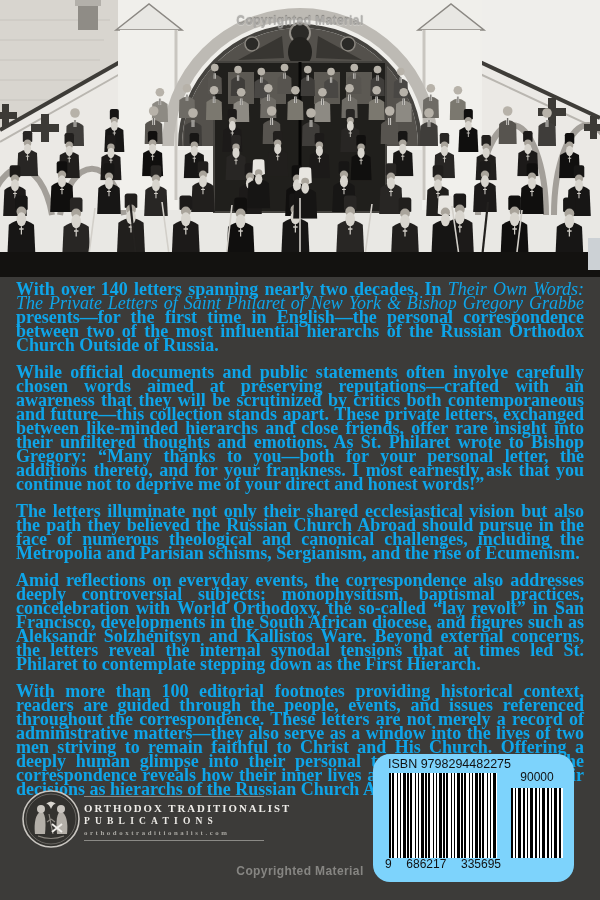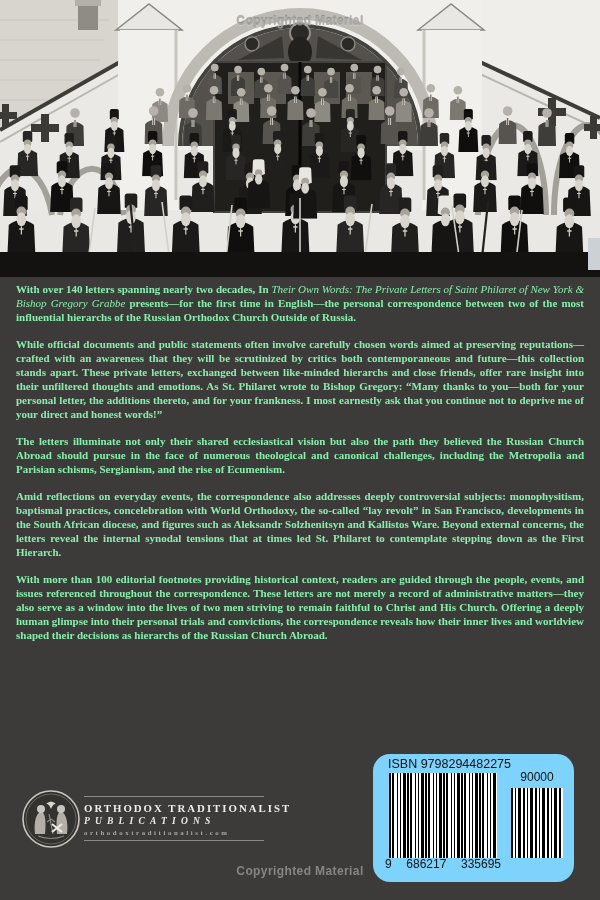--- a/index.html
+++ b/index.html
@@ -16,37 +16,37 @@
   .watermark{
     position:absolute;left:0;width:600px;text-align:center;
     font-family:"Liberation Sans",sans-serif;font-weight:bold;font-size:12px;
     letter-spacing:.4px;pointer-events:none;
   }
   .wm-top{top:14px;color:#a8a7a4;opacity:.85;text-shadow:0 1px 0 rgba(255,255,255,.25),0 -1px 1px rgba(0,0,0,.35);}
   .wm-bottom{top:864px;color:#8f8e8b;opacity:.9;}
   
   .synopsis{
     position:absolute;left:16px;top:282px;width:568px;
-    color:#86efac;font-weight:bold;
-    font-size:11px;line-height:14px;
+    color:#0ea5e9;font-weight:bold;
+    font-size:18px;line-height:14px;
     text-align:justify;
   }
   .synopsis p{margin:0 0 13px 0;}
   .synopsis i{font-weight:normal;}
   
   .logo-circle{position:absolute;left:21px;top:789px;width:60px;height:60px;}
   .pub{position:absolute;left:84px;top:796px;width:182px;}
   .pub-rule{height:1px;background:#8b8a86;width:180px;}
   .pub-name{
     font-weight:bold;font-size:10.8px;letter-spacing:2px;color:#f0eeea;
     white-space:nowrap;margin-top:5px;
   }
   .pub-sub{
     font-weight:bold;font-size:9.5px;letter-spacing:5.2px;color:#eceae6;
-    white-space:nowrap;margin-top:2px;font-style:italic;
+    white-space:nowrap;margin-top:2px;
   }
   .pub-url{
     font-weight:bold;font-size:6.8px;letter-spacing:2.6px;color:#aaa8a3;
     white-space:nowrap;margin-top:3px;
   }
   .pub-rule.bottom{margin-top:4px;}
   
   .barcode{
     position:absolute;left:373px;top:754px;width:201px;height:128px;
     background:#7dd3fc;

